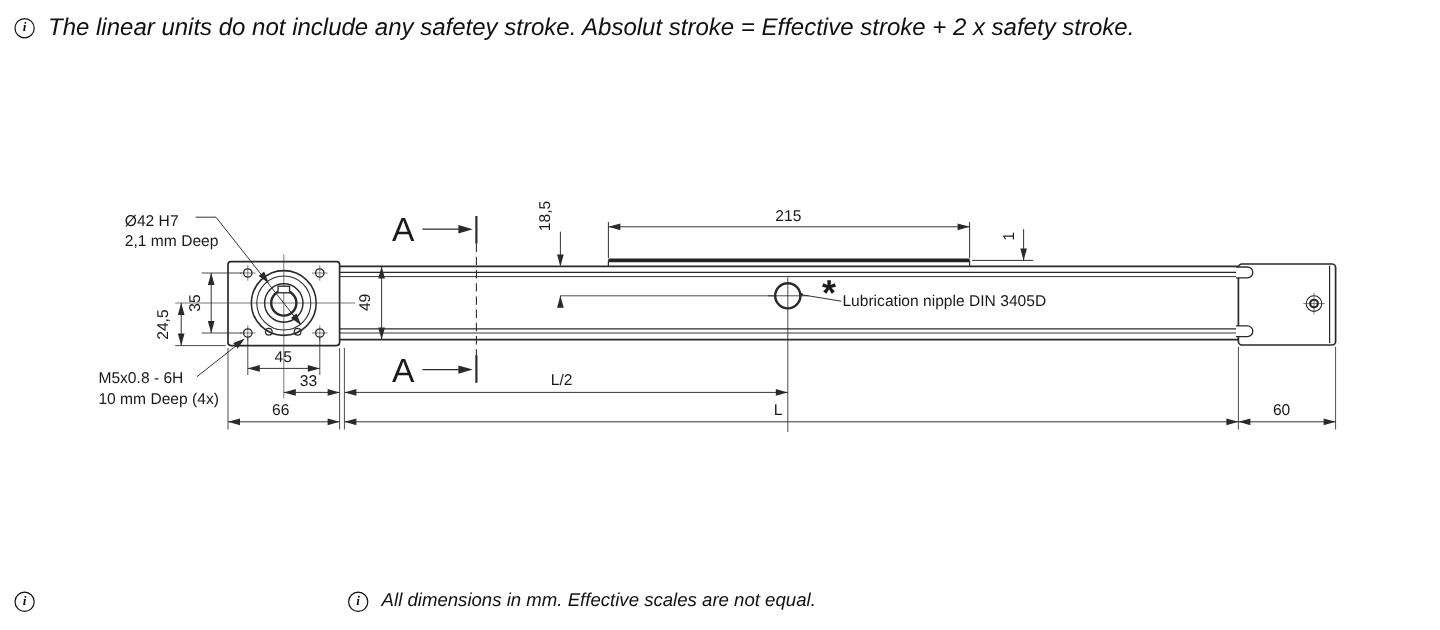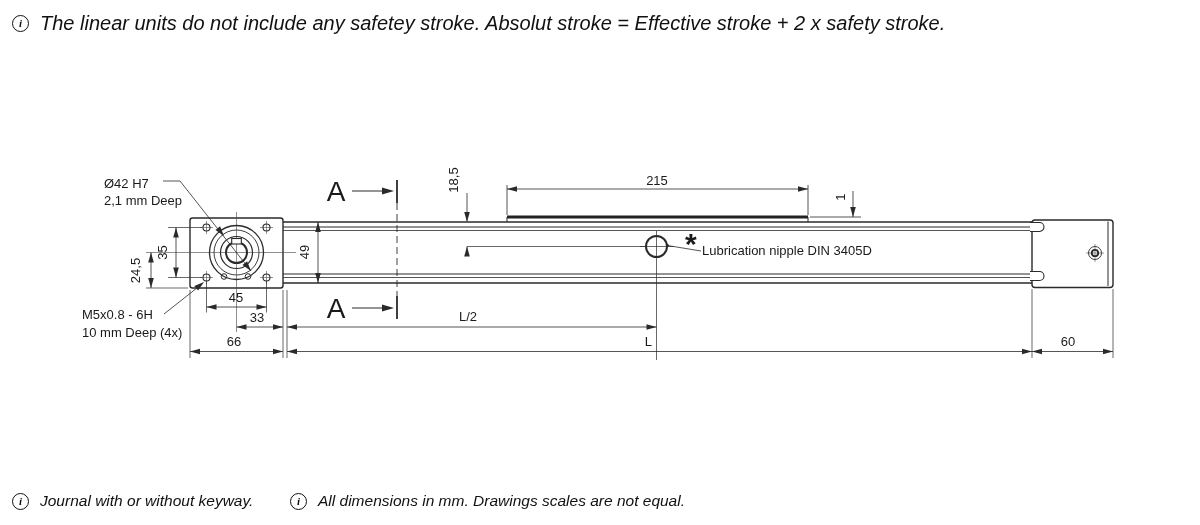--- a/index.html
+++ b/index.html
@@ -227,20 +227,19 @@
     <text class="lbl" x="104" y="188">Ø42 H7</text>
     <text class="lbl" x="104" y="205">2,1 mm Deep</text>
     <text class="lbl" x="82" y="319">M5x0.8 - 6H</text>
     <text class="lbl" x="82" y="337">10 mm Deep (4x)</text>
     <text class="ast" x="685" y="254">*</text>
     <text class="lbl" x="702" y="255">Lubrication nipple DIN 3405D</text>
   </svg>
 
   <div class="note" style="left:12px;top:492px;">
     <span class="info-badge">i</span>
-    <span class="txt">Journal with or without keyway.</span>
   </div>
   <div class="note" style="left:290px;top:492px;">
     <span class="info-badge">i</span>
-    <span class="txt">All dimensions in mm. Drawings scales are not equal.</span>
+    <span class="txt">All dimensions in mm. Effective scales are not equal.</span>
   </div>
 
 </div>
 
 </body></html>

